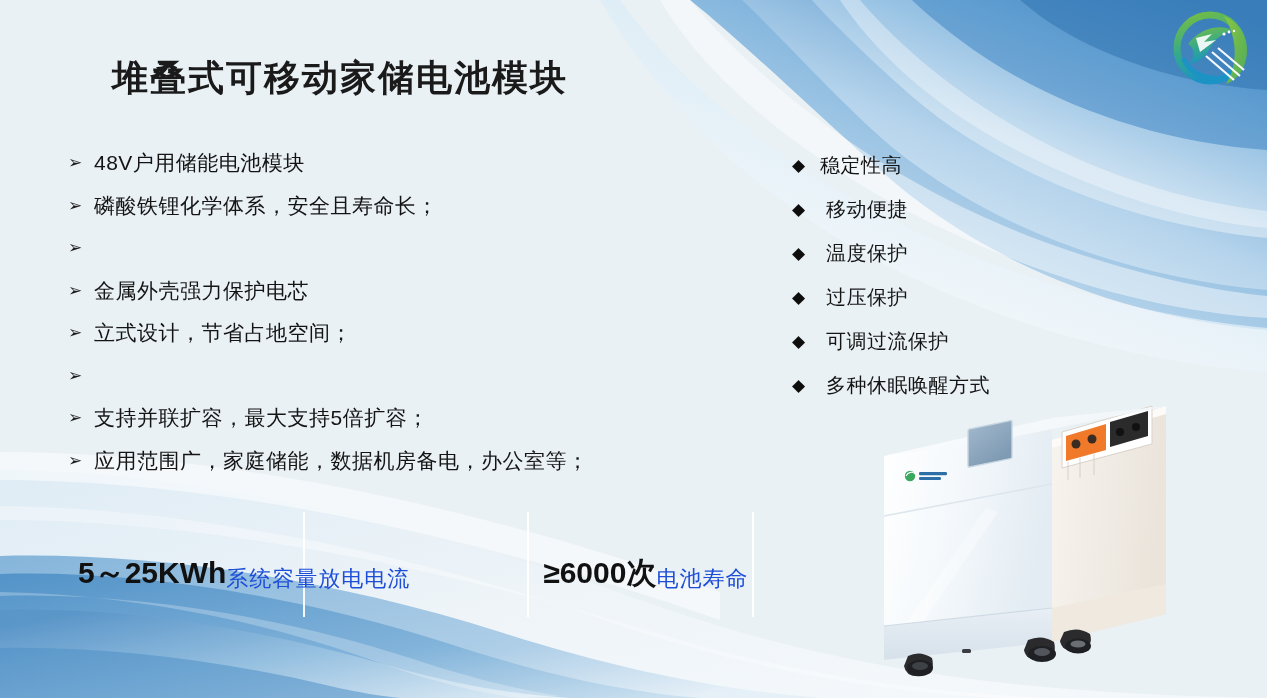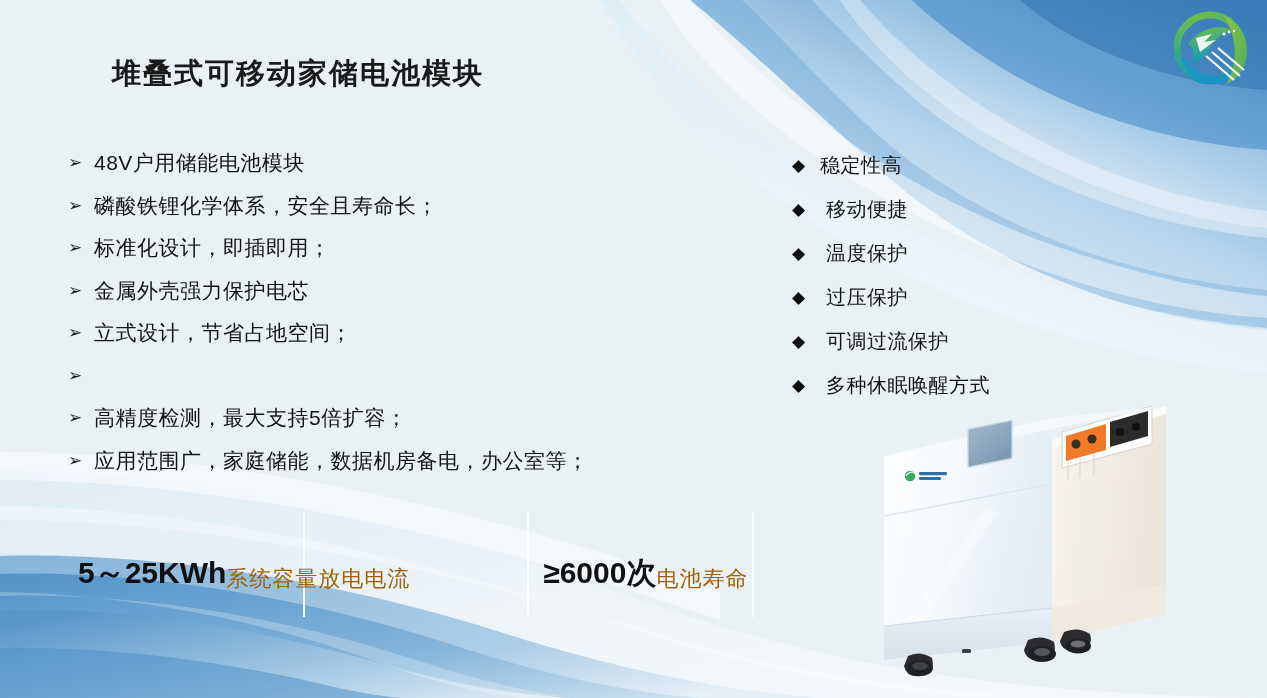--- a/index.html
+++ b/index.html
@@ -10,21 +10,21 @@
     -webkit-font-smoothing:antialiased;
   }
   #slide{position:absolute;inset:0;overflow:hidden;}
 
   
   .bg-layer{position:absolute;inset:0;pointer-events:none;}
 
   
   .title{
     position:absolute;left:112px;top:56px;
-    font-size:29px;font-weight:700;color:#1a1a1a;
+    font-size:36px;font-weight:700;color:#1a1a1a;
     letter-spacing:2px;line-height:1.2;white-space:nowrap;
   }
 
   
   .left-list{position:absolute;left:68px;top:150px;width:650px;}
   .l-item{display:flex;align-items:flex-start;margin-bottom:16.5px;}
   .l-arrow{
     width:26px;flex:0 0 26px;font-size:17px;line-height:26px;
     color:#1b1b1b;text-align:left;
   }
@@ -43,21 +43,21 @@
   .r-text{font-size:20px;line-height:27px;color:#141414;letter-spacing:.5px;white-space:nowrap;}
 
   
   .stats{position:absolute;left:78px;top:512px;width:690px;height:110px;display:flex;}
   .stat{flex:1;display:flex;flex-direction:row;align-items:center;justify-content:flex-start;position:relative;}
   .stat .val{
     font-size:30px;font-weight:700;color:#111;letter-spacing:0px;
     margin-top:12px;white-space:nowrap;
   }
   .stat .lab{
-    font-size:22px;color:#a16207;margin-top:23px;white-space:nowrap;letter-spacing:1px;text-align:right;
+    font-size:22px;color:#1d4ed8;margin-top:23px;white-space:nowrap;letter-spacing:1px;text-align:right;
   }
   .divider{
     position:absolute;top:0;width:2px;height:105px;
     background:rgba(255,255,255,.92);
   }
   .divider.d1{left:225px;}
   .divider.d2{left:449px;}
   .divider.d3{left:674px;}
 
   
@@ -165,36 +165,35 @@
     <div class="l-item">
       <span class="l-arrow">➢</span>
       <span class="l-text">48V户用储能电池模块</span>
     </div>
     <div class="l-item">
       <span class="l-arrow">➢</span>
       <span class="l-text">磷酸铁锂化学体系，安全且寿命长；</span>
     </div>
     <div class="l-item">
       <span class="l-arrow">➢</span>
-      <span class="l-text">标准化设计，即插即用；</span>
     </div>
     <div class="l-item">
       <span class="l-arrow">➢</span>
       <span class="l-text">金属外壳强力保护电芯</span>
     </div>
     <div class="l-item">
       <span class="l-arrow">➢</span>
       <span class="l-text">立式设计，节省占地空间；</span>
     </div>
     <div class="l-item">
       <span class="l-arrow">➢</span>
     </div>
     <div class="l-item">
       <span class="l-arrow">➢</span>
-      <span class="l-text">高精度检测，最大支持5倍扩容；</span>
+      <span class="l-text">支持并联扩容，最大支持5倍扩容；</span>
     </div>
     <div class="l-item">
       <span class="l-arrow">➢</span>
       <span class="l-text">应用范围广，家庭储能，数据机房备电，办公室等；</span>
     </div>
   </div>
 
   <div class="right-list">
     <div class="r-item tight">
       <span class="r-dia">◆</span>

